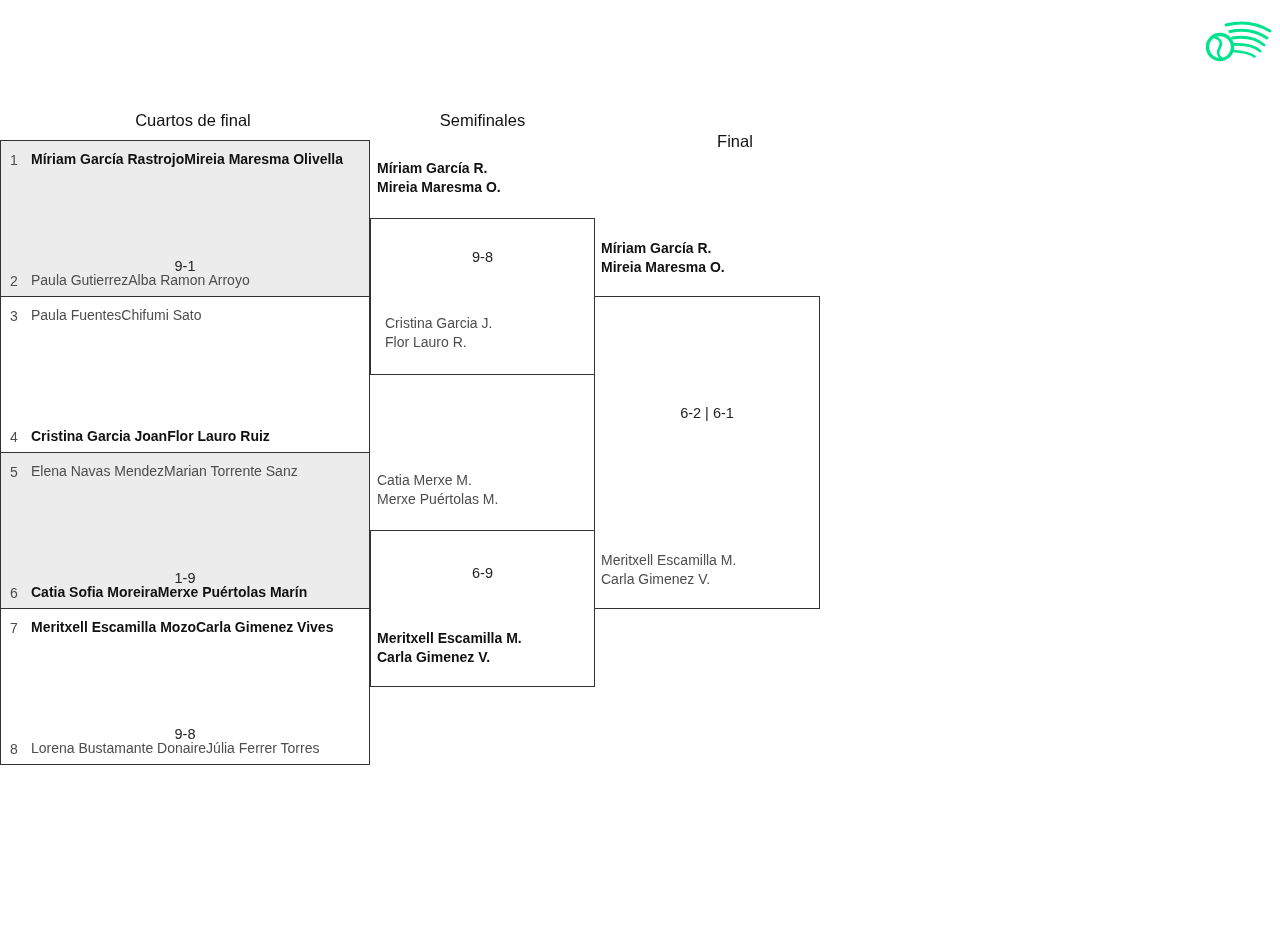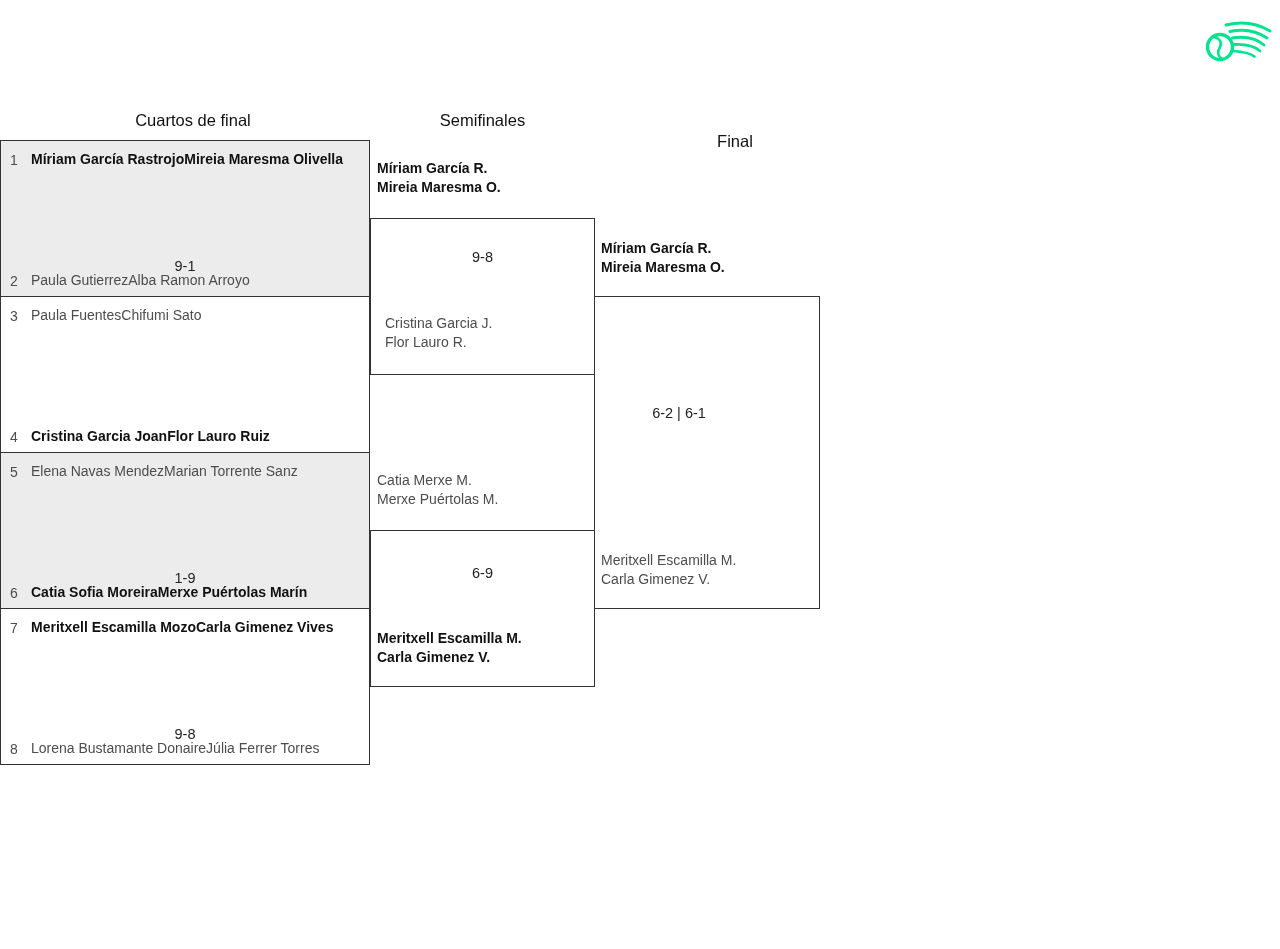--- a/index.html
+++ b/index.html
@@ -37,21 +37,21 @@
   .sf-box { position:absolute; left:370px; width:225px; height:157px; border:1px solid #333; background:transparent; }
   .sf-box.sf1 { top:218px; }
   .sf-box.sf2 { top:530px; }
   .final-box { position:absolute; left:594px; top:296px; width:226px; height:313px; border:1px solid #333; background:transparent; }
 
   
   .team-label { position:absolute; display:flex; flex-direction:column; font-size:14px; line-height:19px; color:#4d4d4d; }
   .team-label.winner { color:#111; font-weight:700; }
   .round-score { position:absolute; text-align:center; font-size:14.5px; color:#222; }
   .round-score.sf { left:370px; width:225px; }
-  .round-score.fin { left:566px; width:226px; }
+  .round-score.fin { left:594px; width:226px; }
 </style>
 </head>
 <body>
 
 <div class="page">
 
 
   <div class="logo">
     <svg width="70" height="48" viewBox="0 0 70 48" fill="none" xmlns="http://www.w3.org/2000/svg">
       <circle cx="16" cy="29" r="12.5" stroke="#00e38e" stroke-width="3.4"></circle>

